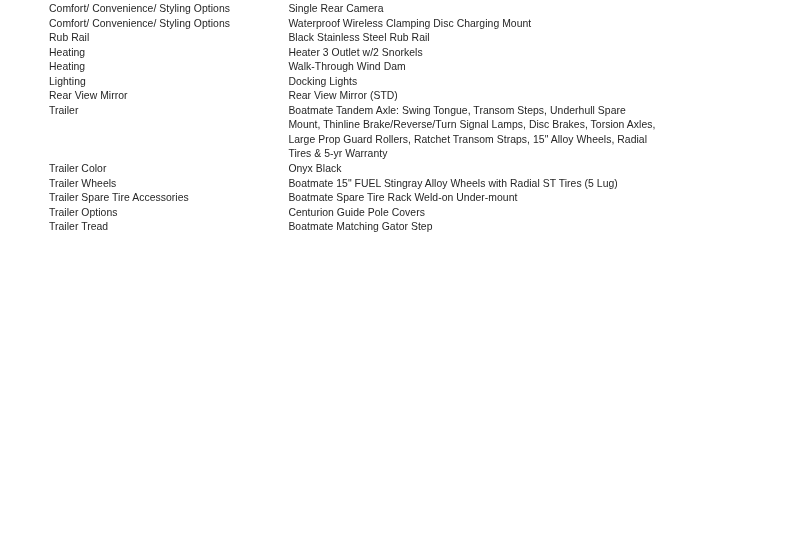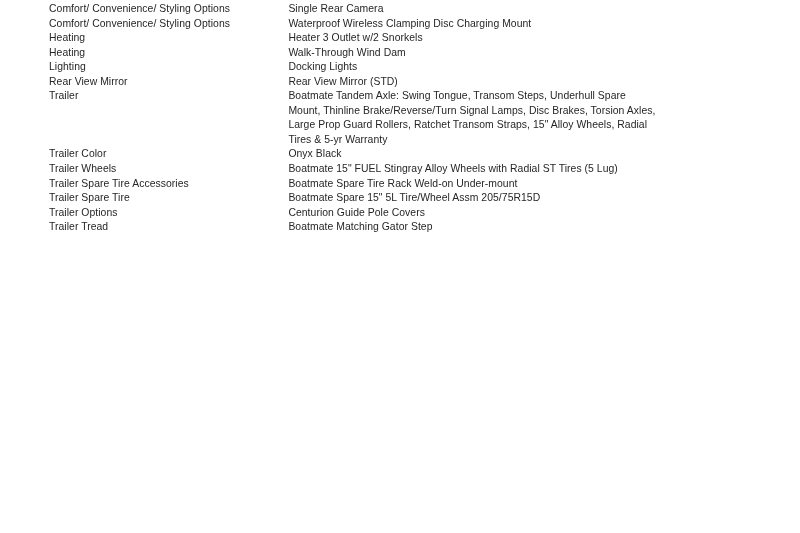--- a/index.html
+++ b/index.html
@@ -73,20 +73,26 @@
       </tr>
 
       <tr>
         <td class="cat-cell">Comfort/ Convenience/ Styling Options</td>
         <td class="val-cell">
             <span class="wrap">Waterproof Wireless Clamping Disc Charging Mount</span>
           </td>
       </tr>
 
 
+      <tr>
+        <td class="cat-cell">Rub Rail</td>
+        <td class="val-cell">
+            <span class="wrap">Black Stainless Steel Rub Rail</span>
+          </td>
+      </tr>
 
       <tr>
         <td class="cat-cell">Heating</td>
         <td class="val-cell">
             <span class="wrap">Heater 3 Outlet w/2 Snorkels</span>
           </td>
       </tr>
 
       <tr>
         <td class="cat-cell">Heating</td>
@@ -131,26 +137,20 @@
           </td>
       </tr>
 
       <tr>
         <td class="cat-cell">Trailer Spare Tire Accessories</td>
         <td class="val-cell">
             <span class="wrap">Boatmate Spare Tire Rack Weld-on Under-mount</span>
           </td>
       </tr>
 
-      <tr>
-        <td class="cat-cell">Trailer Spare Tire</td>
-        <td class="val-cell">
-            <span class="wrap">Boatmate Spare 15" 5L Tire/Wheel Assm 205/75R15D</span>
-          </td>
-      </tr>
 
       <tr>
         <td class="cat-cell">Trailer Options</td>
         <td class="val-cell">
             <span class="wrap">Centurion Guide Pole Covers</span>
           </td>
       </tr>
 
       <tr>
         <td class="cat-cell">Trailer Tread</td>

